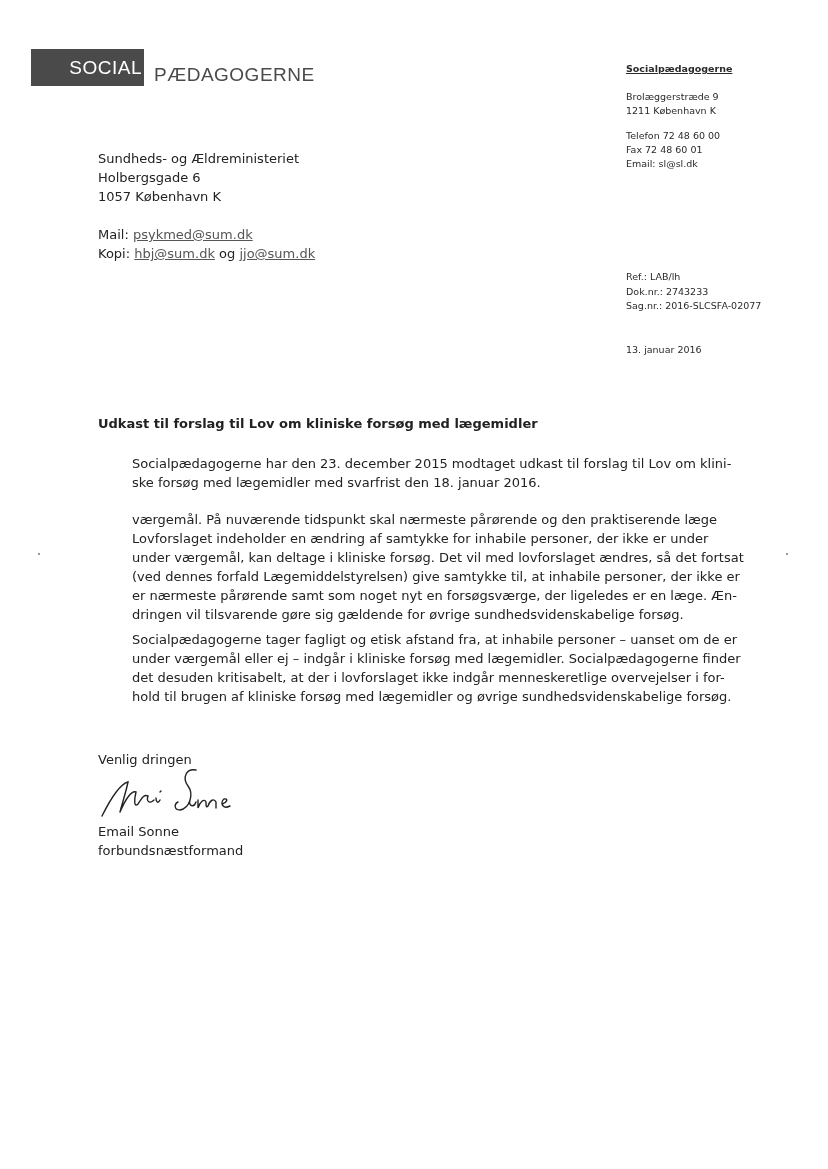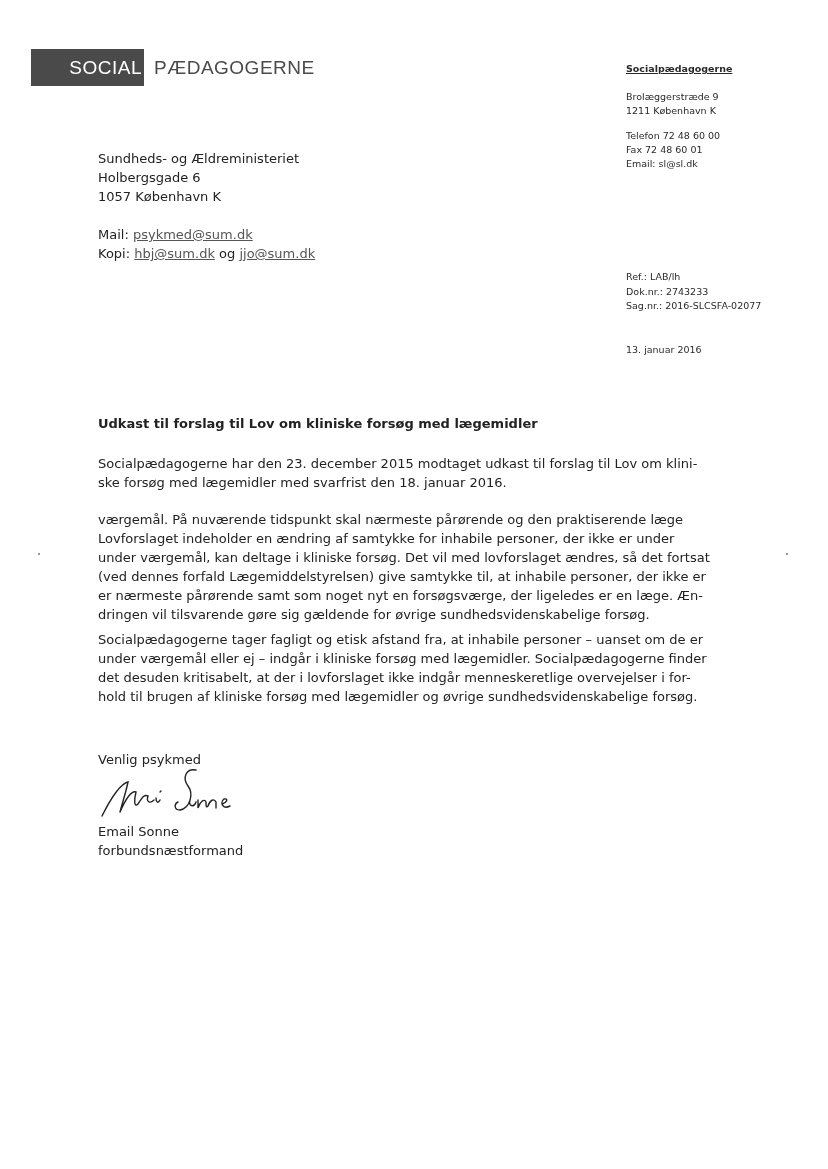--- a/index.html
+++ b/index.html
@@ -1,32 +1,32 @@
 <!DOCTYPE html>
 <html><head>
   <meta charset="utf-8">
   <style>
     html, body { margin: 0; padding: 0; background: #ffffff; }
     body { width: 828px; height: 1169px; position: relative; overflow: hidden;
            font-family: "DejaVu Sans", sans-serif; color: #1e1e1e; }
-    .logo { position: absolute; left: 31px; top: 49px; height: 37px; display: flex; align-items: center; }
+    .logo { position: absolute; left: 31px; top: 49px; height: 37px; display: flex; align-items: flex-end; }
     .logo-box { background: #4a4a4a; color: #ffffff; height: 37px; width: 113px; display: flex; align-items: center; justify-content: flex-end; padding-right: 2px; box-sizing: border-box; }
     .logo-text { font-family: "Liberation Sans", sans-serif; font-size: 19px; letter-spacing: 0.5px; }
     .logo-dark { color: #4a4a4a; padding-left: 10px; }
     .sender { position: absolute; left: 626px; top: 62px; font-size: 9.5px; line-height: 14px; color: #2a2a2a; }
     .sender .name { font-weight: bold; margin-bottom: 14px; text-decoration: underline; }
     .sender .block { margin-bottom: 11px; }
     .recipient { position: absolute; left: 98px; top: 149px; font-size: 13px; line-height: 19px; color: #222; }
     .recipient .gap { height: 19px; }
     .link { color: #555; text-decoration: underline; }
     .refs { position: absolute; left: 626px; top: 270px; font-size: 9.5px; line-height: 14.5px; color: #2a2a2a; }
     .date { position: absolute; left: 626px; top: 344px; font-size: 9.5px; color: #2a2a2a; }
     .subject { position: absolute; left: 98px; top: 416px; font-size: 13px; font-weight: bold; color: #222; }
     .para { position: absolute; left: 98px; width: 640px; font-size: 13px; line-height: 19px; color: #222; }
-    .para span { display: block; white-space: nowrap; }
+    .para span { display: block; white-space: nowrap; margin-left: 34px; }
     .p1 { top: 454px; }
     .p2 { top: 510px; }
     .p3 { top: 630px; }
     .closing { position: absolute; left: 98px; top: 752px; font-size: 13px; color: #222; }
     .signature { position: absolute; left: 98px; top: 764px; width: 140px; height: 58px; }
     .signer { position: absolute; left: 98px; top: 822px; font-size: 13px; line-height: 19px; color: #222; }
     .dot { position: absolute; width: 2px; height: 2px; background: #777; border-radius: 50%; }
   </style>
 </head>
 <body>
@@ -92,21 +92,21 @@
   <span>dringen vil tilsvarende gøre sig gældende for øvrige sundhedsvidenskabelige forsøg.</span>
 </div>
 
 <div class="para p3">
   <span>Socialpædagogerne tager fagligt og etisk afstand fra, at inhabile personer – uanset om de er</span>
   <span>under værgemål eller ej – indgår i kliniske forsøg med lægemidler. Socialpædagogerne finder</span>
   <span>det desuden kritisabelt, at der i lovforslaget ikke indgår menneskeretlige overvejelser i for-</span>
   <span>hold til brugen af kliniske forsøg med lægemidler og øvrige sundhedsvidenskabelige forsøg.</span>
 </div>
 
-<div class="closing">Venlig psykmed</div>
+<div class="closing">Venlig dringen</div>
 
 <svg class="signature" viewBox="0 0 140 58">
   <path d="M4 52 C 12 36, 22 20, 30 18 C 28 28, 24 40, 22 48 M 22 48 C 28 34, 34 26, 38 28 C 36 36, 36 44, 40 40 C 44 34, 46 30, 50 32 C 48 38, 52 40, 56 36 M 58 34 C 58 38, 60 40, 62 36 M 62 28 L 63 27" fill="none" stroke="#222" stroke-width="1.4" stroke-linecap="round"></path>
   <path d="M 98 6 C 88 4, 84 14, 90 22 C 96 30, 92 44, 82 46 C 76 46, 76 40, 80 38 M 92 36 C 90 42, 96 44, 98 38 M 100 36 C 100 40, 100 44, 100 44 C 102 38, 106 34, 108 38 C 108 42, 108 44, 110 42 C 112 36, 116 34, 118 38 L 118 44 M 124 40 C 130 38, 130 34, 126 35 C 122 38, 124 46, 132 42" fill="none" stroke="#222" stroke-width="1.4" stroke-linecap="round"></path>
 </svg>
 
 <div class="signer">
   <div>Email Sonne</div>
   <div>forbundsnæstformand</div>
 </div>

